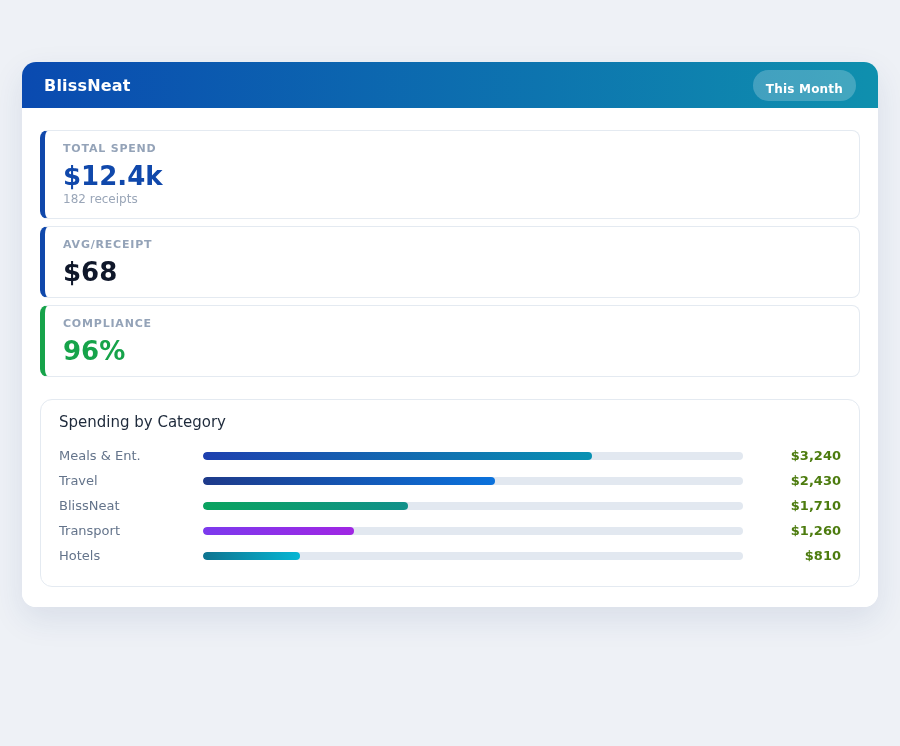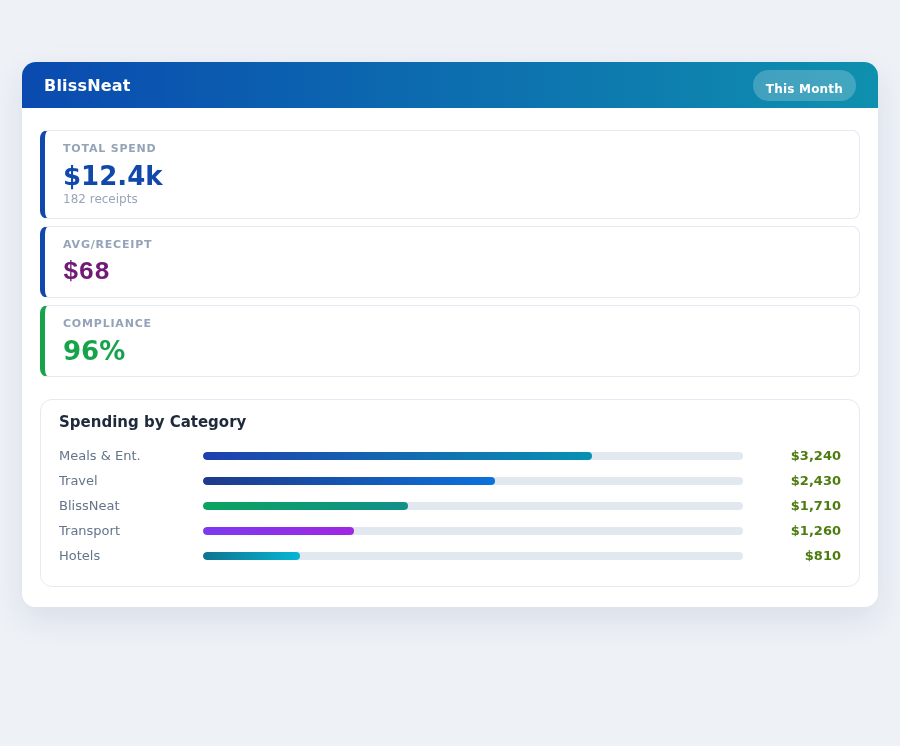--- a/index.html
+++ b/index.html
@@ -76,21 +76,21 @@
   }
   .chart-card {
     margin-top: 22px;
     border: 1px solid #e4eaf1;
     border-radius: 12px;
     padding: 13px 18px 18px;
     background: #ffffff;
   }
   .chart-title {
     font-size: 15px;
-    font-weight: bold;
+    font-weight: normal;
     color: #1e2a3b;
     line-height: 18px;
   }
   .chart-rows { margin-top: 12px; }
   .chart-row {
     display: grid;
     grid-template-columns: 120px 1fr 74px;
     column-gap: 24px;
     align-items: center;
     height: 25px;
@@ -130,21 +130,21 @@
 
     <div class="stat-card" style="border-left-color: rgb(16, 72, 171);">
       <div class="stat-label">TOTAL SPEND</div>
       <div class="stat-value" style="color: rgb(16, 72, 171);">$12.4k</div>
       <div class="stat-sub">182 receipts</div>
     </div>
 
 
     <div class="stat-card" style="border-left-color: rgb(16, 72, 171);">
       <div class="stat-label">AVG/RECEIPT</div>
-      <div class="stat-value" style="color: #701a75; font-family: Liberation Mono, monospace;">$68</div>
+      <div class="stat-value" style="color: #0f172a;">$68</div>
     </div>
 
     <div class="stat-card" style="border-left-color: rgb(22, 163, 74);">
       <div class="stat-label">COMPLIANCE</div>
       <div class="stat-value" style="color: rgb(22, 163, 74);">96%</div>
     </div>
 
     <div class="chart-card">
       <div class="chart-title">Spending by Category</div>
       <div class="chart-rows">

